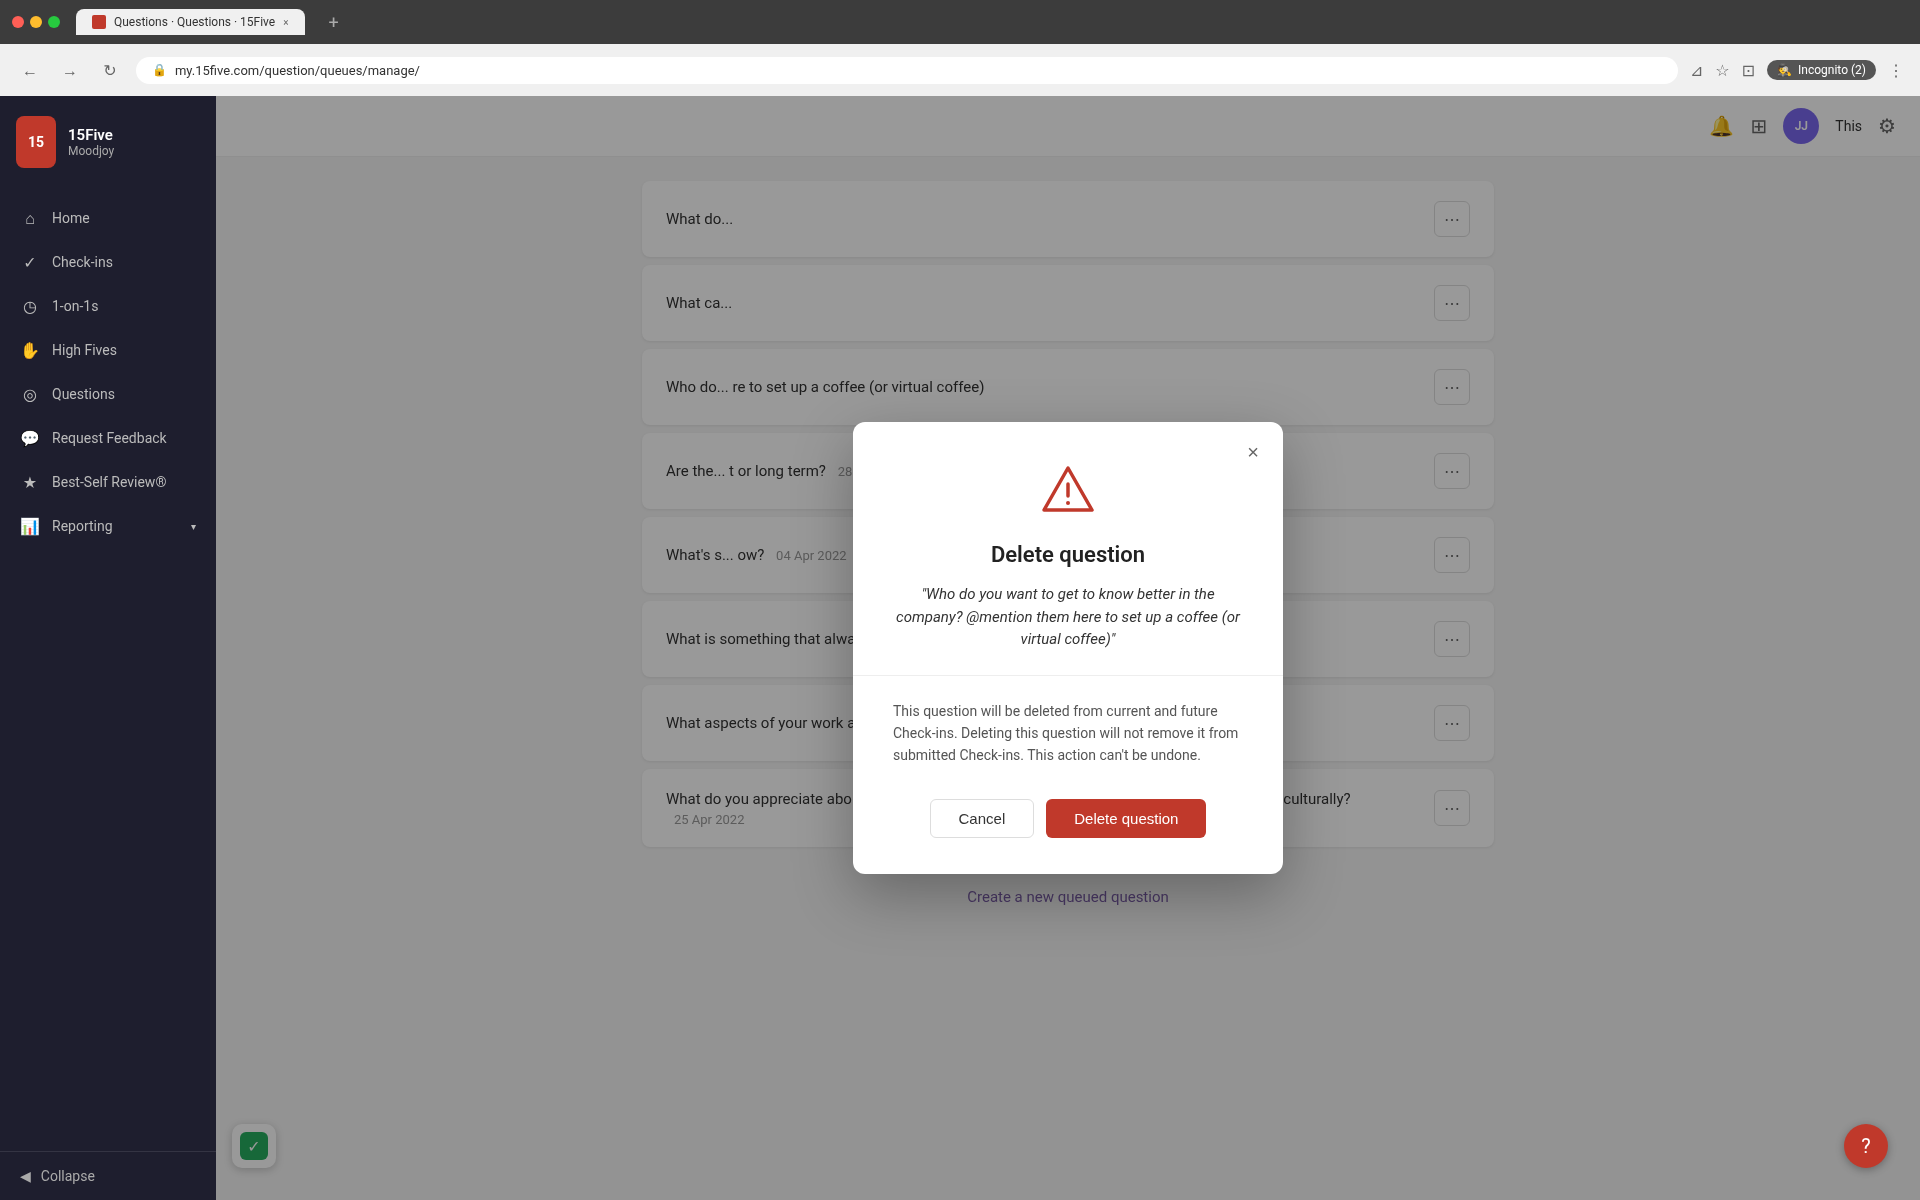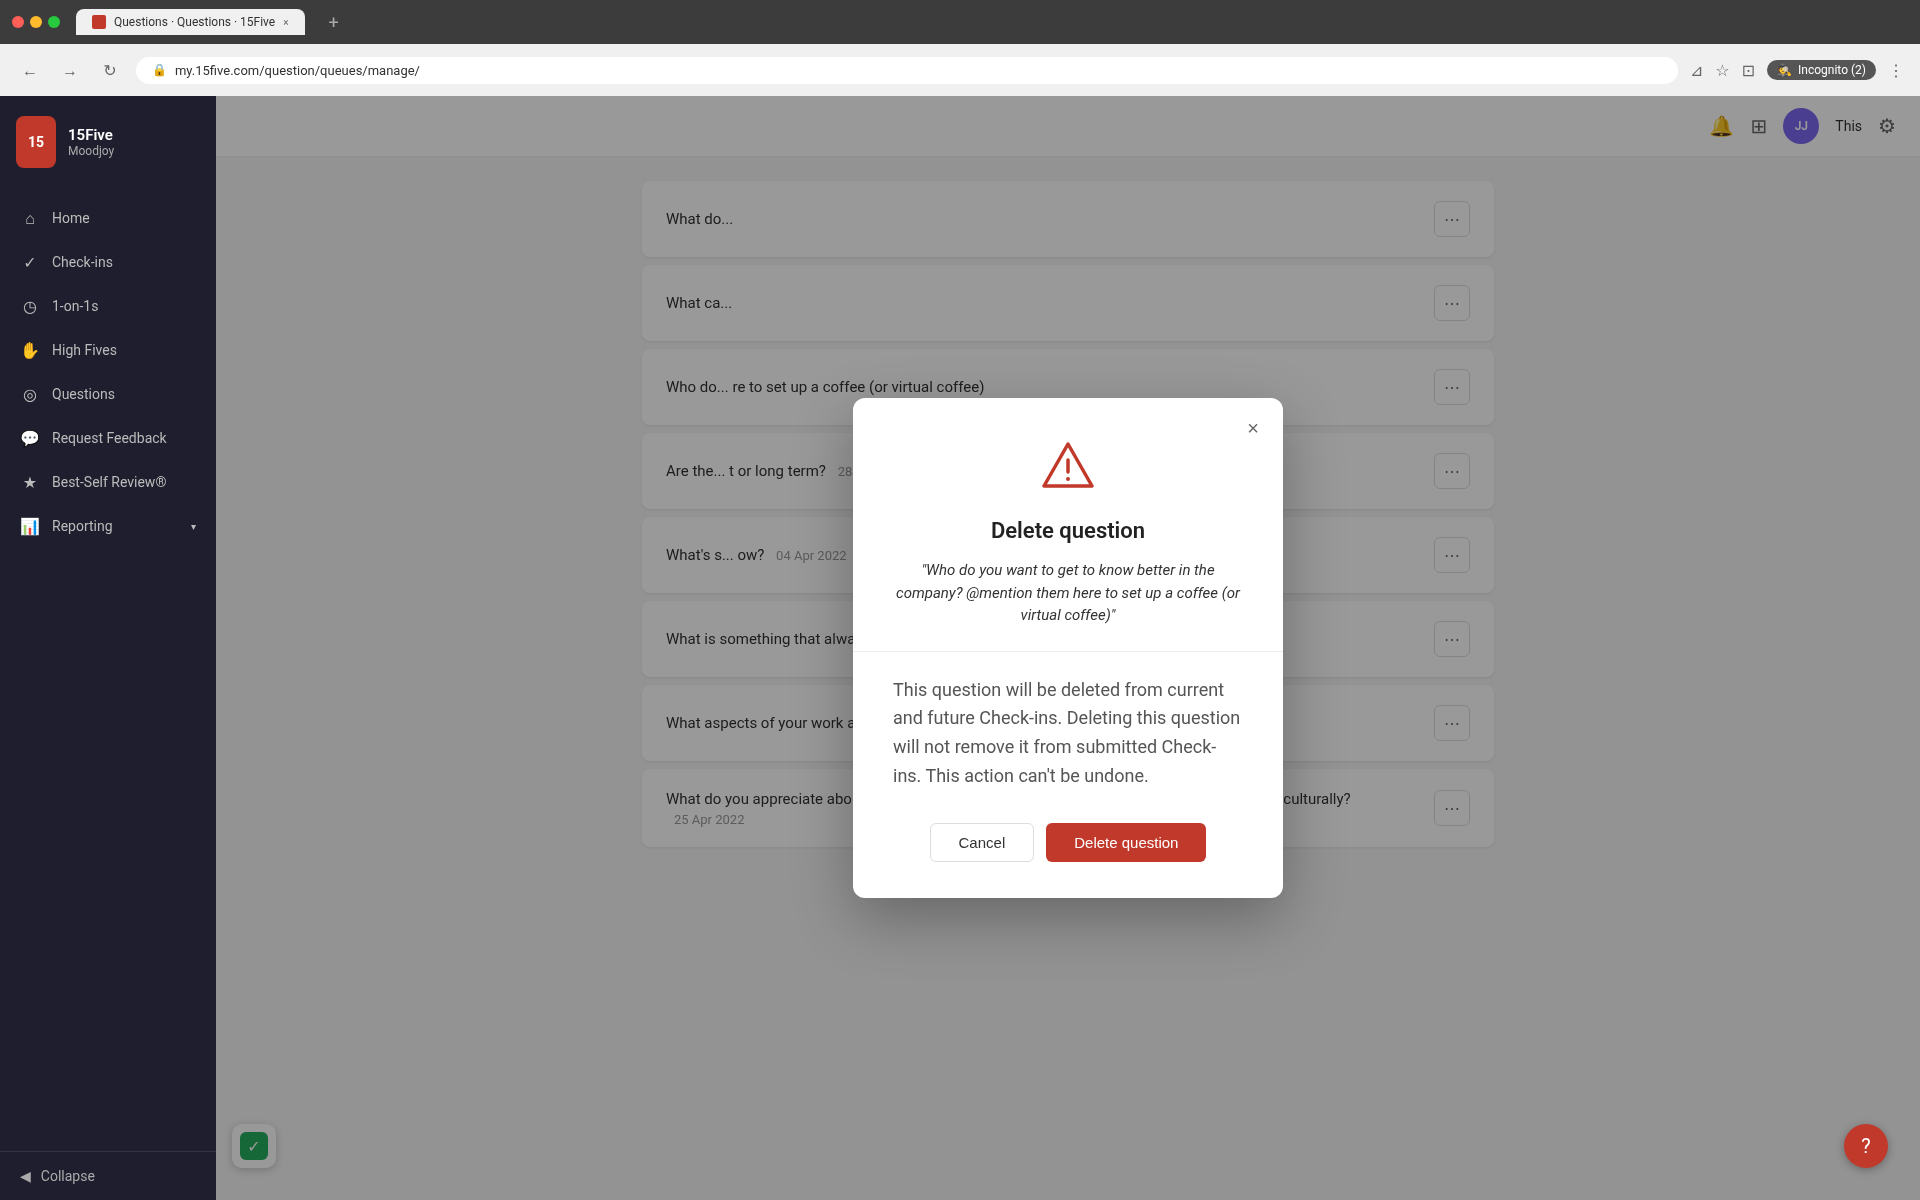--- a/index.html
+++ b/index.html
@@ -351,21 +351,21 @@
       font-style: italic;
       margin-bottom: 24px;
       line-height: 1.5;
     }
     .modal-divider {
       border: none;
       border-top: 1px solid #eee;
       margin: 0 -40px 24px;
     }
     .modal-warning {
-      font-size: 18px;
+      font-size: 14px;
       color: #555;
       line-height: 1.6;
       margin-bottom: 32px;
       text-align: left;
     }
     .modal-actions {
       display: flex;
       gap: 12px;
       justify-content: center;
     }
@@ -583,20 +583,23 @@
       </div>
 
       <div class="question-row">
         <div style="flex:1;">
           <span class="question-text">What do you appreciate about our company culture? What do you think we could do better at culturally?</span>
           <div class="question-date" style="margin-top:4px; font-size:13px; color:#999;">25 Apr 2022</div>
         </div>
         <button class="more-btn">⋯</button>
       </div>
 
+      <div class="create-link">
+        <a href="#">Create a new queued question</a>
+      </div>
     </div>
 
     <div class="overlay">
       <div class="modal">
         <button class="modal-close">×</button>
 
         <div class="modal-icon">
           <svg class="warning-triangle" viewBox="0 0 56 56">
             <polygon points="28,6 52,48 4,48" fill="none" stroke="#c0392b" stroke-width="3.5" stroke-linejoin="round"></polygon>
             <line x1="28" y1="22" x2="28" y2="34" stroke="#c0392b" stroke-width="3.5" stroke-linecap="round"></line>

